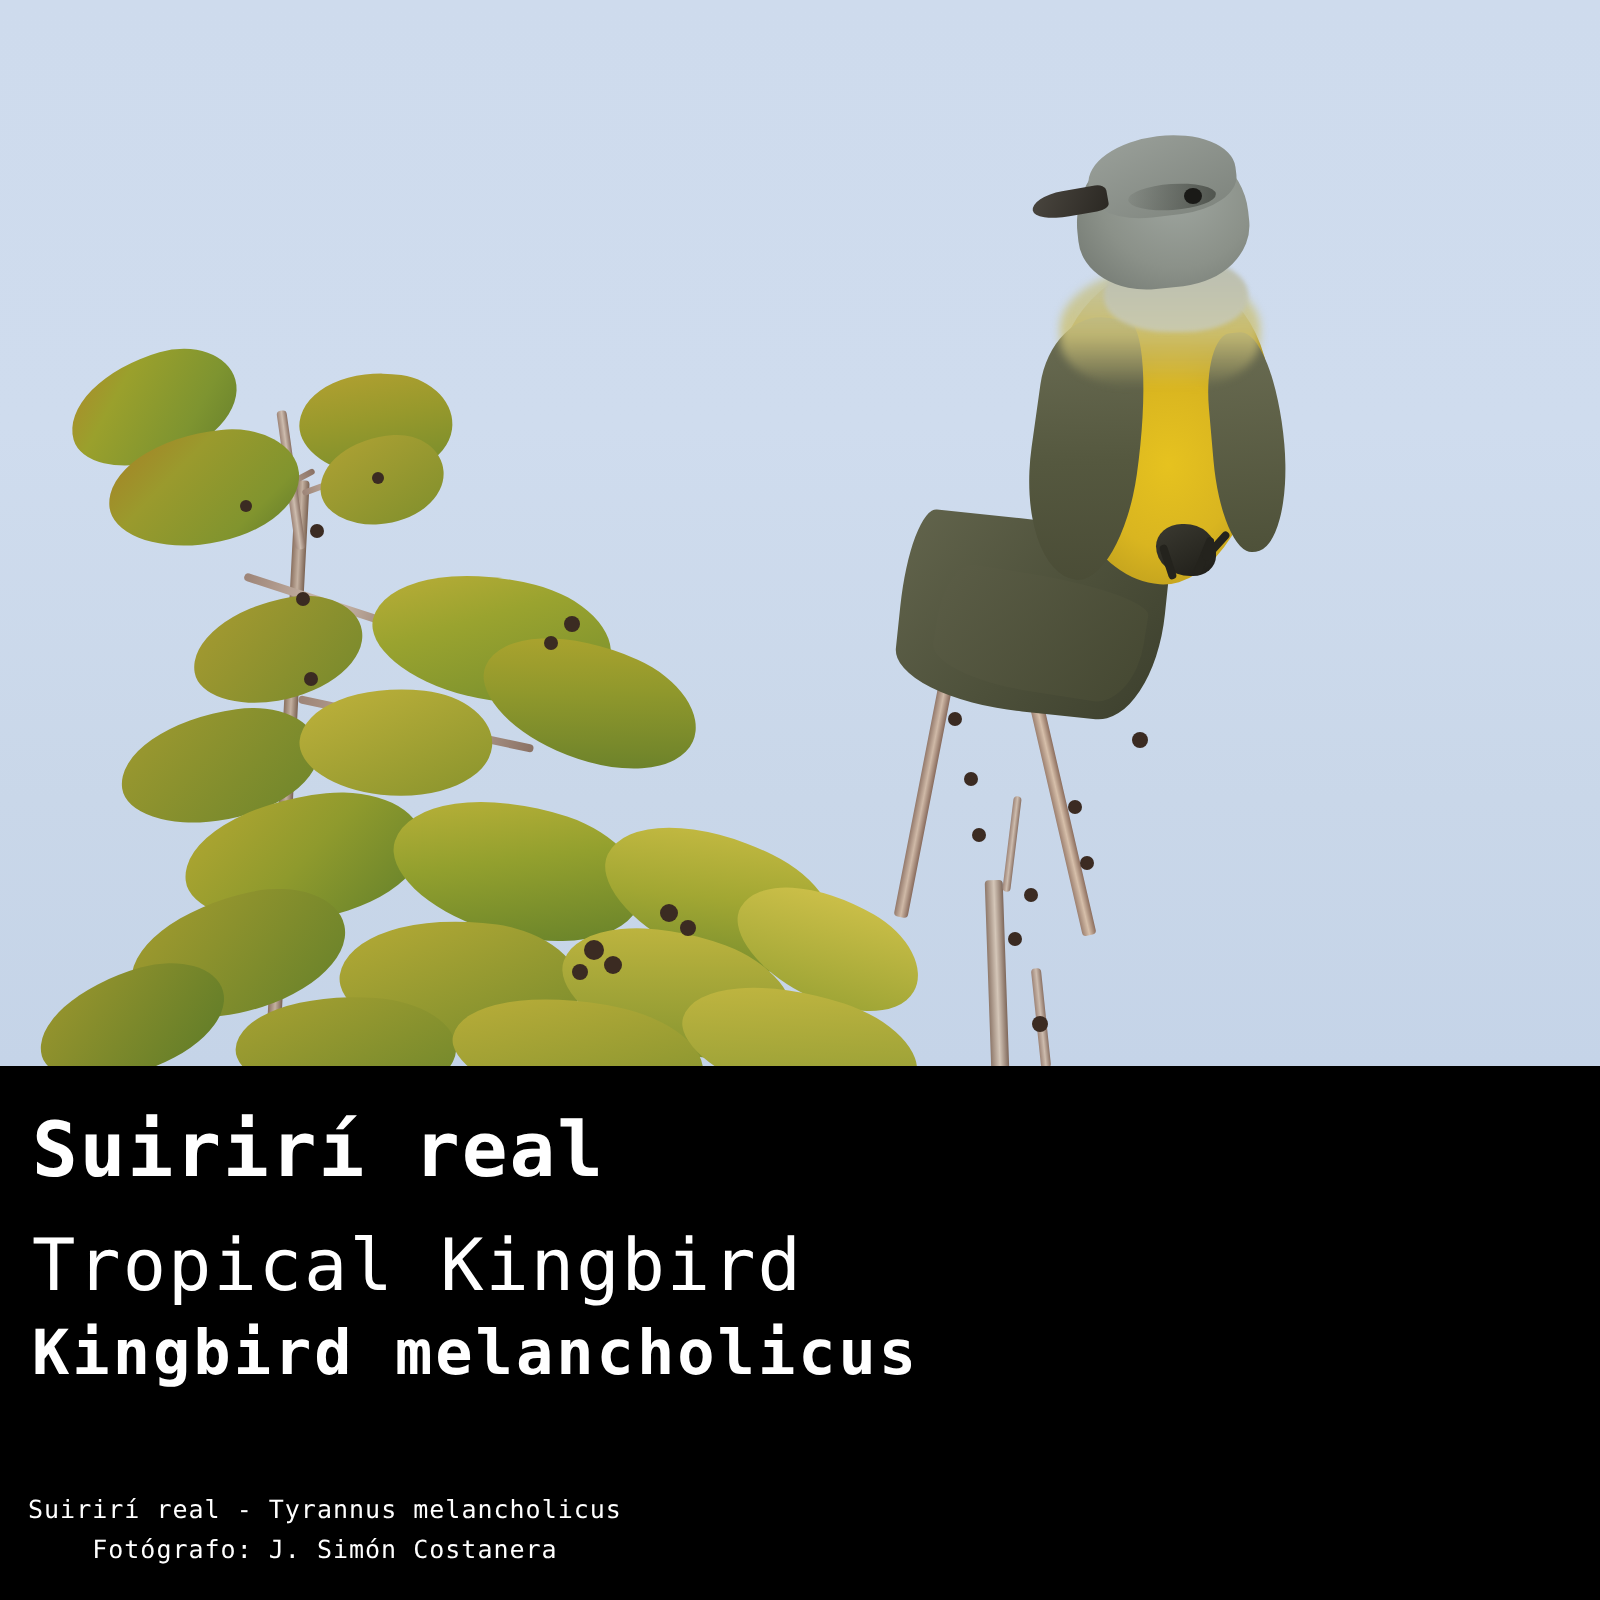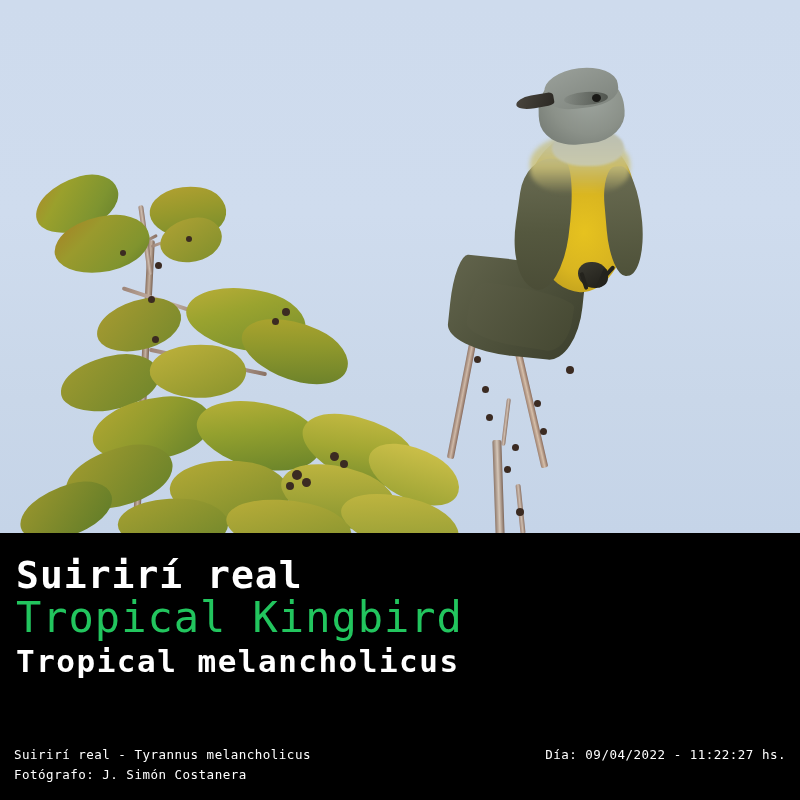--- a/index.html
+++ b/index.html
@@ -112,35 +112,35 @@
 
   
   .band { position:absolute; left:0; top:533px; width:800px; height:267px; background:#000; }
 
   .title-wrap { position:absolute; left:16px; top:20px; }
   .t-common {
     font-size:38px; font-weight:bold; color:#ffffff;
     letter-spacing:1px; line-height:44px; white-space:nowrap;
   }
   .t-english {
-    font-size:42px; font-weight:normal; color:#22c55e;
-    letter-spacing:1px; line-height:42px; white-space:nowrap;
+    font-size:36px; font-weight:normal; color:#ffffff;
+    letter-spacing:1px; line-height:42px; white-space:nowrap;margin-top:16px;
   }
   .t-latin {
     font-size:31px; font-weight:bold; color:#ffffff;
     letter-spacing:1.5px; line-height:44px; white-space:nowrap;
   }
 
   
   .footer { position:absolute; left:0; top:745px; width:800px; height:55px; }
   .foot-left { position:absolute; left:14px; top:0; }
   .foot-right{ position:absolute; right:14px; top:0; text-align:right; }
   .fline {
     font-size:12.5px; color:#ffffff; line-height:20px;
-    letter-spacing:.5px; white-space:nowrap;
+    letter-spacing:.5px; white-space:nowrap;text-align:center;
   }
 </style>
 </head>
 <body>
 
 <div class="card">
 
   <div class="photo">
     <div class="sky-grad"></div>
 
@@ -256,28 +256,27 @@
       <div class="b-claw" style="left:146px; top:202px; height:18px; transform:rotate(42deg);"></div>
       <div class="b-claw" style="left:122px; top:210px; height:18px; transform:rotate(-18deg);"></div>
     </div>
   </div>
 
   <div class="band">
 
     <div class="title-wrap">
       <div class="t-common">Suirirí real</div>
       <div class="t-english">Tropical Kingbird</div>
-      <div class="t-latin">Tropical melancholicus</div>
+      <div class="t-latin">Kingbird melancholicus</div>
     </div>
 
   </div>
 
   <div class="footer">
     <div class="foot-left">
       <div class="fline">Suirirí real - Tyrannus melancholicus</div>
       <div class="fline">Fotógrafo: J. Simón Costanera</div>
     </div>
     <div class="foot-right">
-      <div class="fline">Día: 09/04/2022 - 11:22:27 hs.</div>
     </div>
   </div>
 
 </div>
 
 </body></html>

